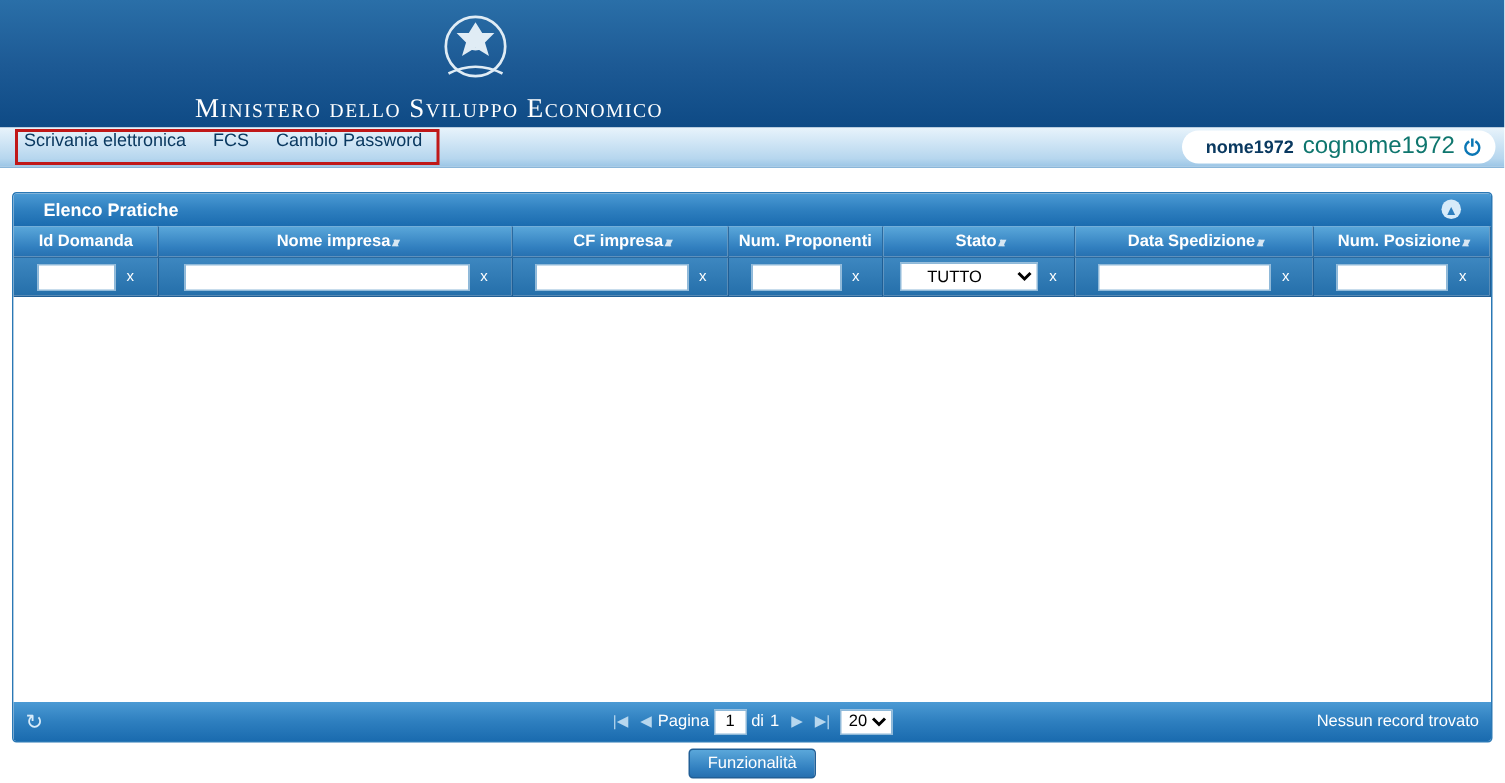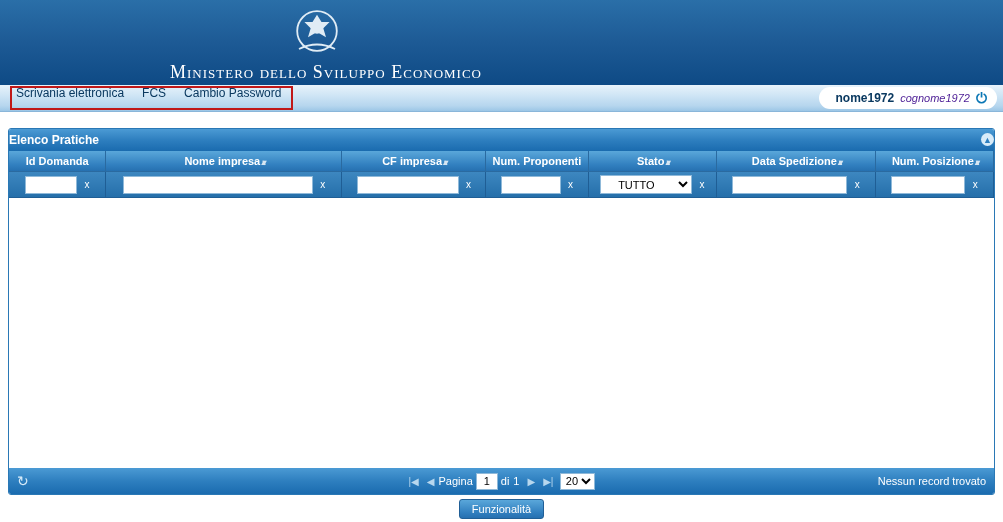--- a/index.html
+++ b/index.html
@@ -25,21 +25,20 @@
   }
   .emblem svg { width: 100%; height: 100%; }
   .ministry {
     position: absolute;
     left: 130px;
     top: 62px;
     font-size: 18px;
     font-variant: small-caps;
     letter-spacing: 1px;
     font-family: "Times New Roman", serif;
-    margin-left: 40px;
   }
   .fund {
     position: absolute;
     right: 70px;
     top: 6px;
     text-align: center;
     font-family: "Times New Roman", serif;
     font-variant: small-caps;
     letter-spacing: 1px;
     font-size: 20px;
@@ -75,36 +74,36 @@
     top: 2px;
     background: #fff;
     border-radius: 12px;
     height: 22px;
     display: flex;
     align-items: center;
     padding: 0 10px 0 16px;
     gap: 6px;
   }
   .userbox .u1 { font-weight: bold; color: #0a3960; font-size: 12px; }
-  .userbox .u2 { color: #4c1d95; font-size: 11px; font-style: italic; }
+  .userbox .u2 { color: #0f766e; font-size: 16px; }
   .power-icon { color: #0b77b5; font-weight: bold; cursor: pointer; font-size: 14px; line-height: 1;}
   
   .panel {
     margin: 16px 8px 4px 8px;
     border: 1px solid #2a78b5;
     border-radius: 3px;
     overflow: hidden;
     background: #fff;
   }
   .panel-title {
     background: linear-gradient(to bottom, #4b9ad4 0%, #2e7fbf 50%, #1a6baf 100%);
     color: #fff;
     font-weight: bold;
     font-size: 12px;
-    padding: 4px 0;
+    padding: 4px 20px;
     display: flex;
     justify-content: space-between;
     align-items: flex-start;
   }
   .collapse-btn {
     width: 13px; height: 13px;
     background: #d7ebf9;
     border-radius: 50%;
     display: inline-flex; align-items: center; justify-content: center;
     color: #2e7fbf;

